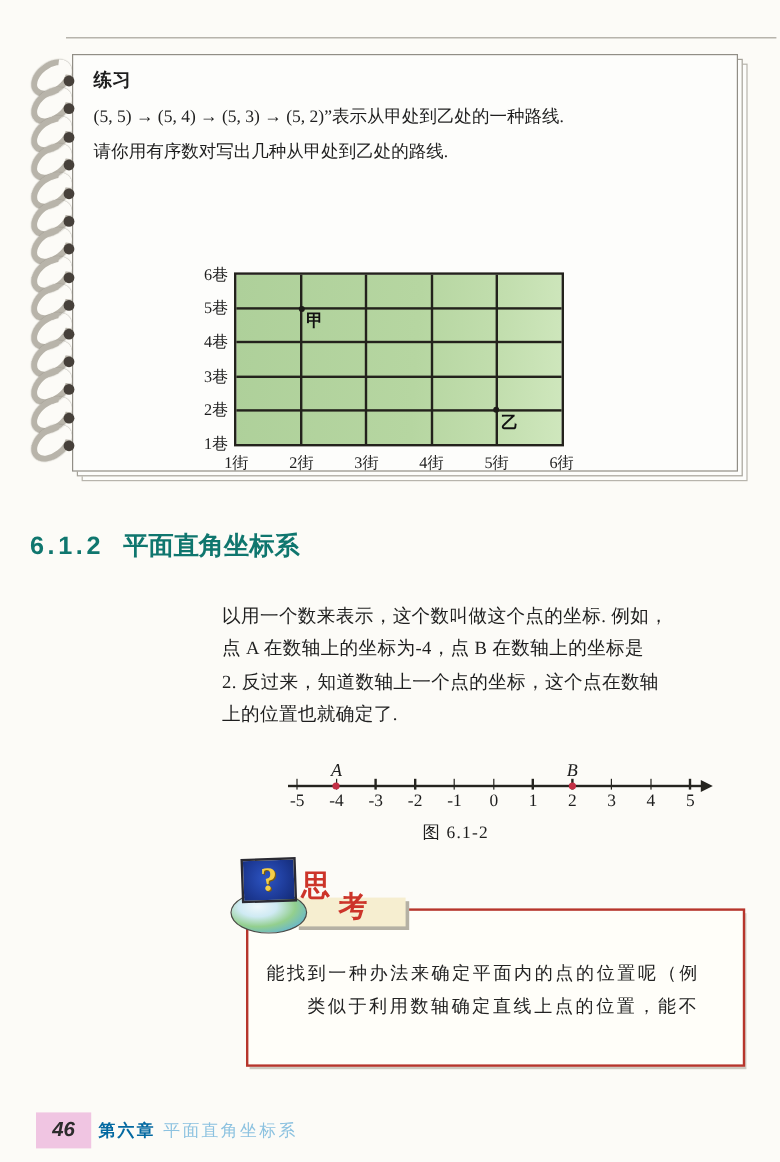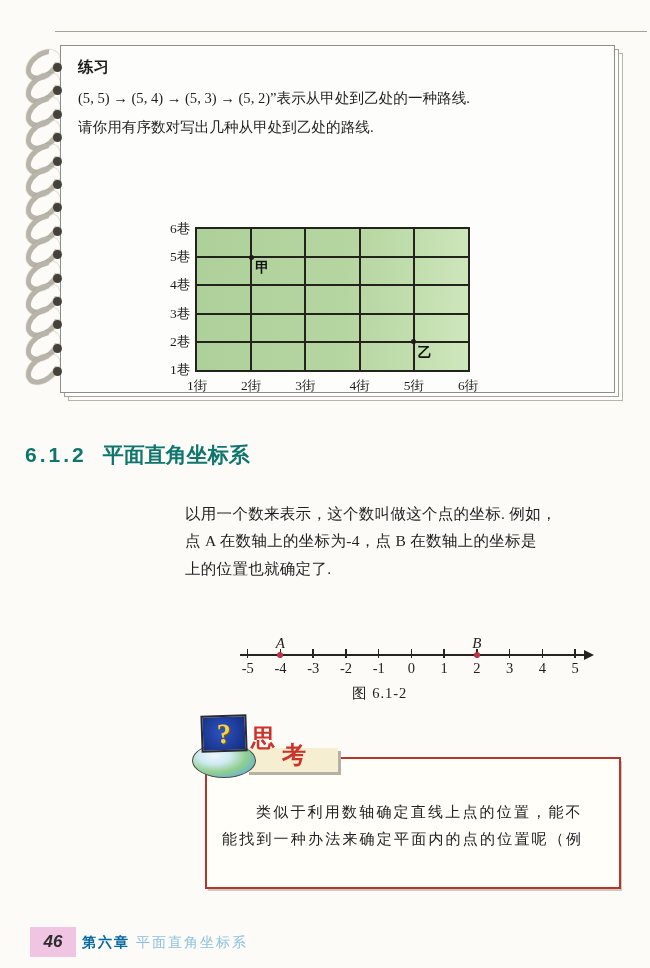--- a/index.html
+++ b/index.html
@@ -196,20 +196,21 @@
     <div class="marker-label" style="left: 247.8px; top: 126.8px;">乙</div>
   </div>
 
 <div class="abs" id="section-heading">
   <span id="section-number">6.1.2</span><span id="section-title">平面直角坐标系</span>
 </div>
 
 <div class="abs" id="paragraph-lines">
     <div class="p-line">以用一个数来表示，这个数叫做这个点的坐标. 例如，</div>
     <div class="p-line">点 A 在数轴上的坐标为-4，点 B 在数轴上的坐标是</div>
+    <div class="p-line">2. 反过来，知道数轴上一个点的坐标，这个点在数轴</div>
     <div class="p-line">上的位置也就确定了.</div>
   </div>
 
 <div class="abs" id="numberline">
   <div id="axis"></div>
   <div id="axis-arrow"></div>
 <div class="tick" style="left: 31.95px;"></div>
     <div class="tick-label" style="left: 17.7px;">-5</div>
     <div class="tick" style="left: 64.7px;"></div>
     <div class="tick-label" style="left: 50.45px;">-4</div>
@@ -242,21 +243,21 @@
 <div class="abs" id="think-banner"></div>
 <div class="abs think-char" id="think-char-1">思</div>
 <div class="abs think-char" id="think-char-2">考</div>
 <div class="abs" id="think-icon">
   <div id="globe"></div>
   <div id="board">
     <div id="qmark">?</div>
   </div>
 </div>
 <div class="abs" id="think-lines">
+    <div class="t-line">能找到一种办法来确定平面内的点的位置呢（例</div>
     <div class="t-line t-indent">类似于利用数轴确定直线上点的位置，能不</div>
-    <div class="t-line">能找到一种办法来确定平面内的点的位置呢（例</div>
   </div>
 
 <div class="abs" id="page-box">
   <div id="page-num">46</div>
 </div>
 <div class="abs" id="footer-chapter">第六章</div>
 <div class="abs" id="footer-title">平面直角坐标系</div>
 
 </body></html>

